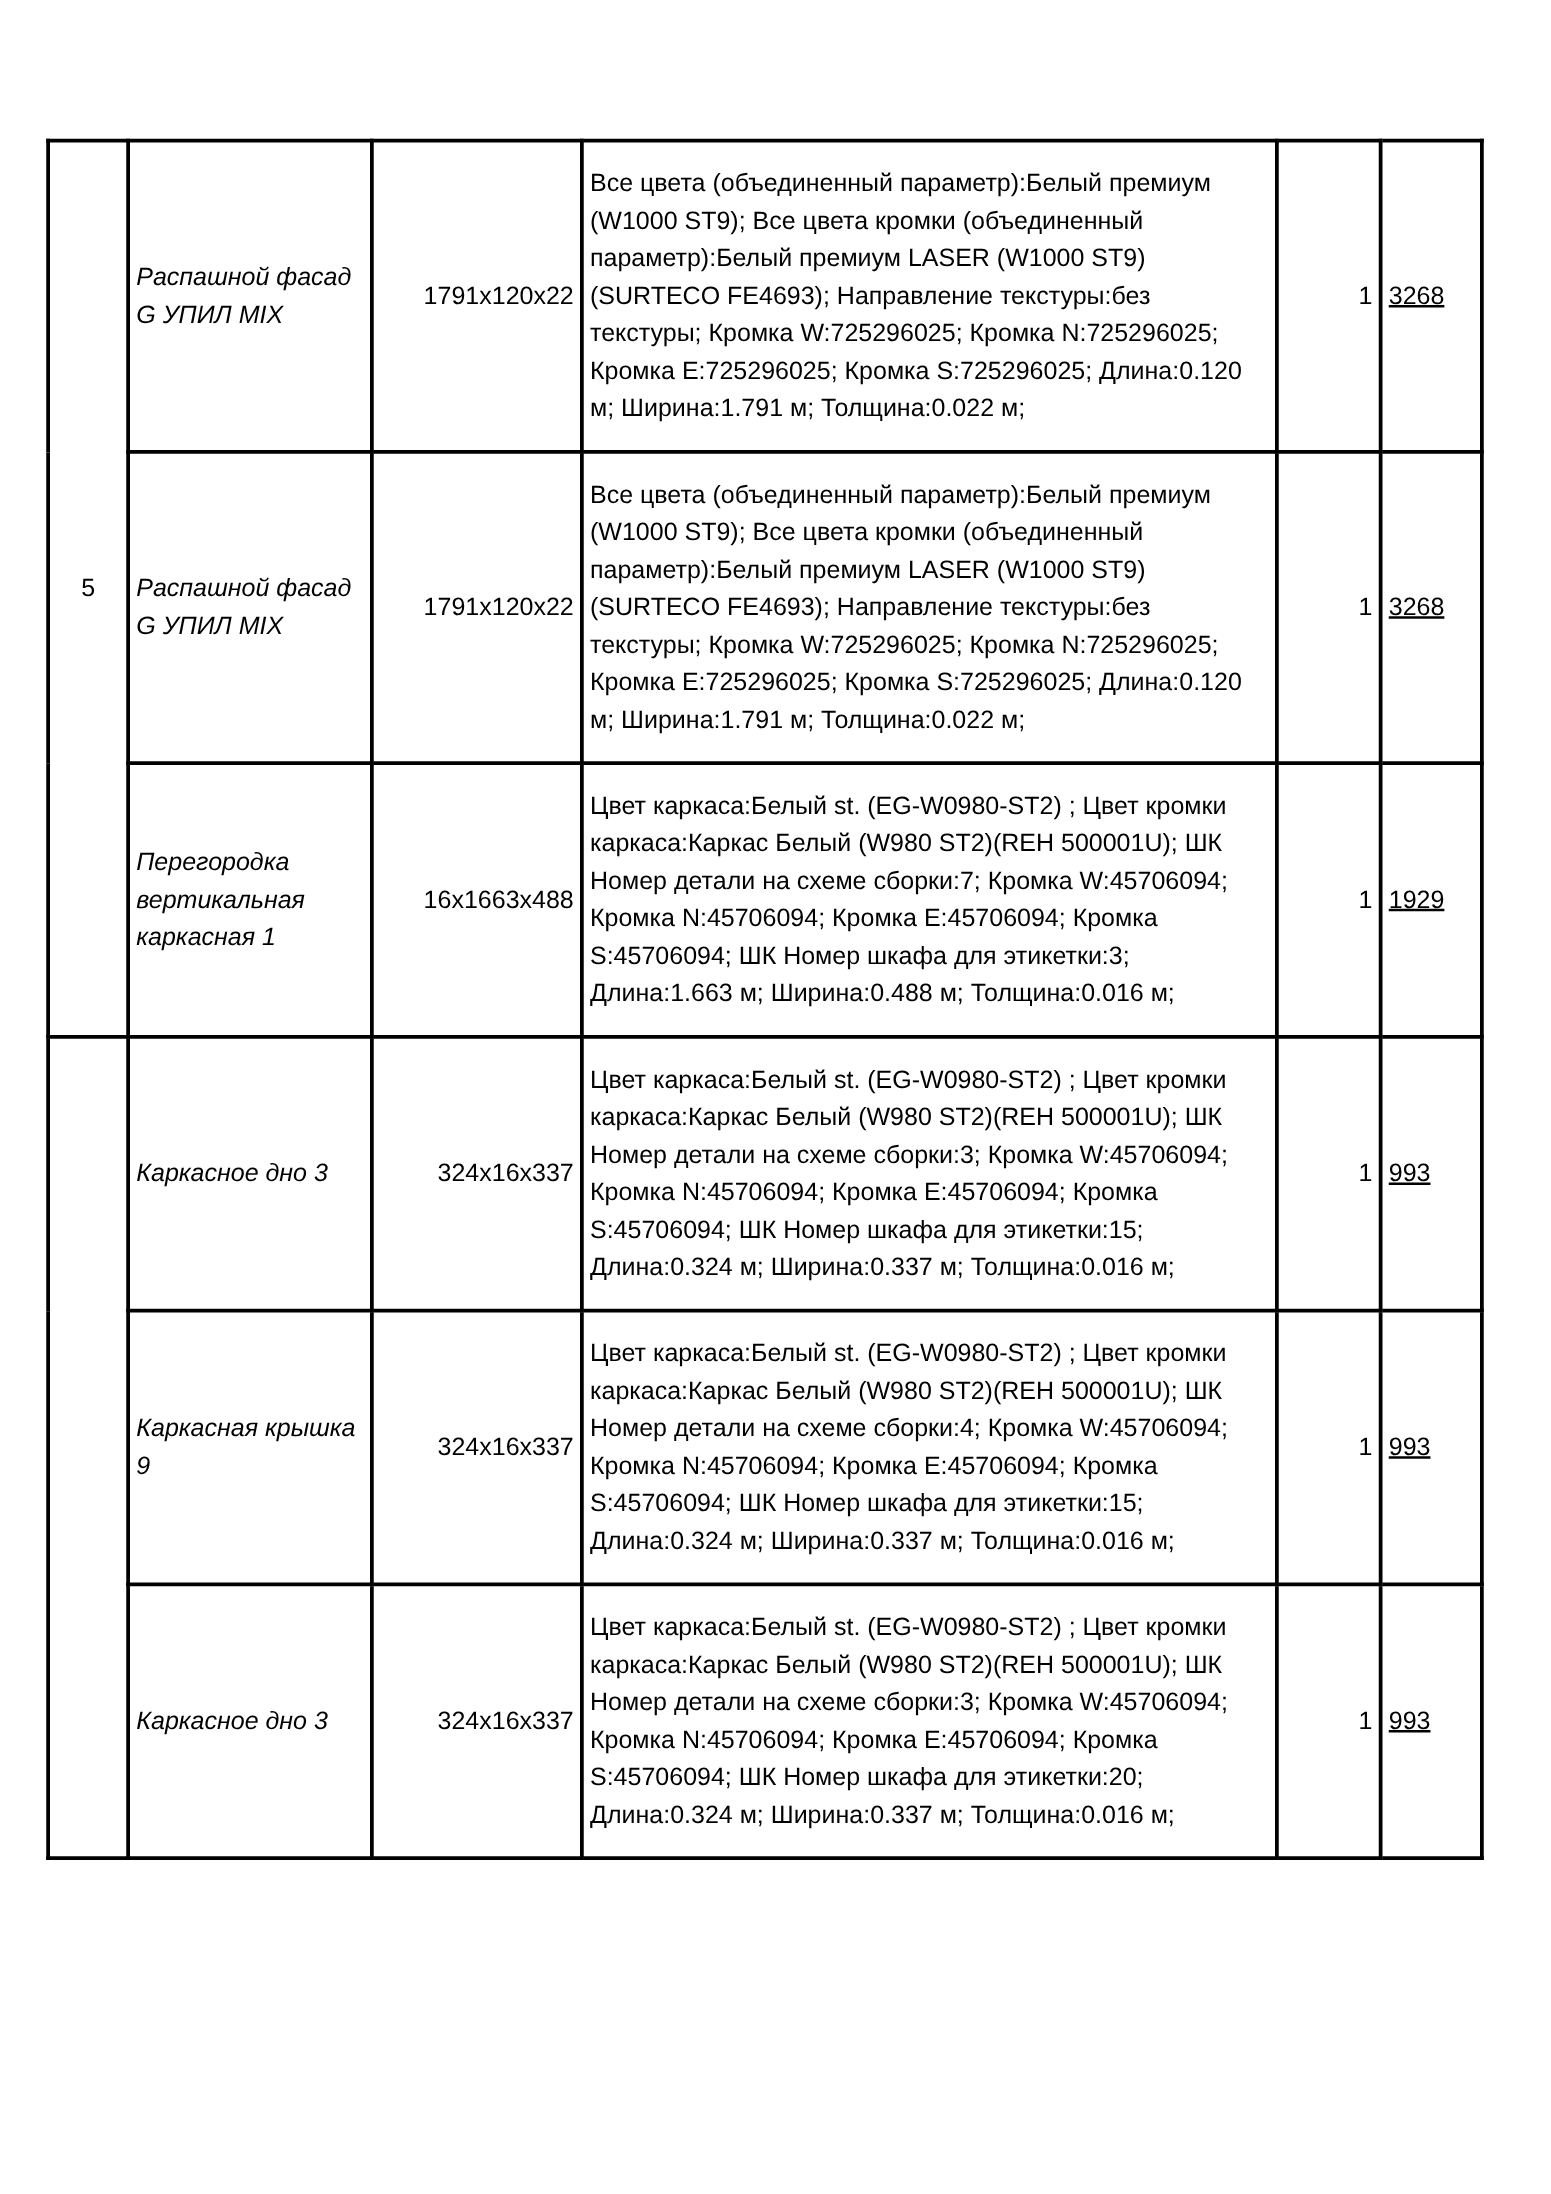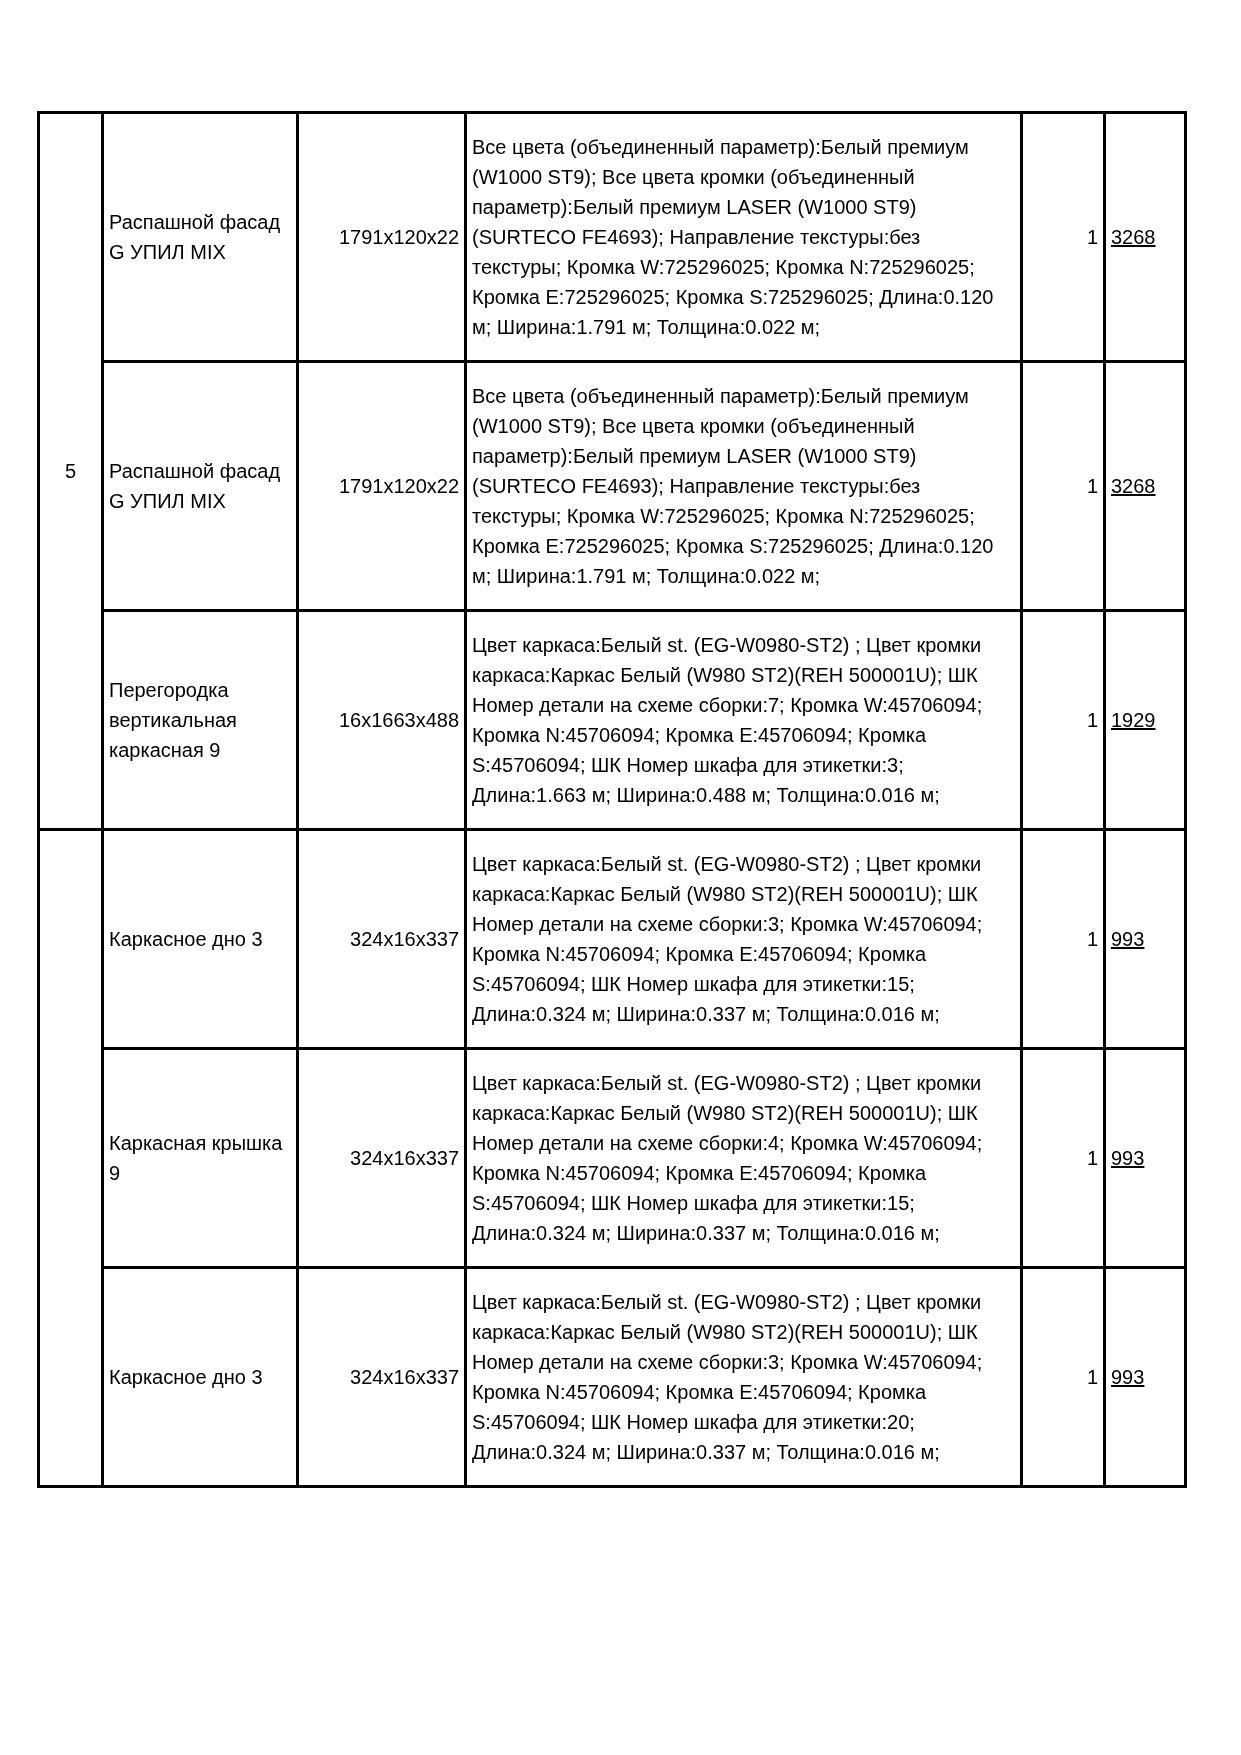--- a/index.html
+++ b/index.html
@@ -38,21 +38,21 @@
     vertical-align: top;
     text-align: center;
     font-size: 26px;
     line-height: 32px;
     padding-top: 26px;
   }
   
   td.c-num-cont {
     border-bottom: none;
   }
-  td.c-name { padding: 2px 4px; }
+  td.c-name { padding: 2px 4px; font-style: italic; }
   td.c-dims { padding: 2px 5px; text-align: right; }
   td.c-desc { padding: 2px 4px; }
   td.c-qty  { text-align: right; padding-right: 6px; }
   td.c-price{ text-align: left; padding-right: 3px; text-decoration: underline; }
 </style>
 </head>
 <body>
 
 <table class="spec">
   <colgroup>
@@ -73,21 +73,21 @@
       <td class="c-price">3268</td>
     </tr>
     <tr style="height:243px">
       <td class="c-name">Распашной фасад G УПИЛ MIX</td>
       <td class="c-dims">1791x120x22</td>
       <td class="c-desc">Все цвета (объединенный параметр):Белый премиум (W1000 ST9); Все цвета кромки (объединенный параметр):Белый премиум LASER (W1000 ST9) (SURTECO FE4693); Направление текстуры:без текстуры; Кромка W:725296025; Кромка N:725296025; Кромка E:725296025; Кромка S:725296025; Длина:0.120 м; Ширина:1.791 м; Толщина:0.022 м;</td>
       <td class="c-qty">1</td>
       <td class="c-price">3268</td>
     </tr>
     <tr style="height:212px">
-      <td class="c-name">Перегородка вертикальная каркасная 9</td>
+      <td class="c-name">Перегородка вертикальная каркасная 1</td>
       <td class="c-dims">16x1663x488</td>
       <td class="c-desc">Цвет каркаса:Белый st. (EG-W0980-ST2) ; Цвет кромки каркаса:Каркас Белый (W980 ST2)(REH 500001U); ШК Номер детали на схеме сборки:7; Кромка W:45706094; Кромка N:45706094; Кромка E:45706094; Кромка S:45706094; ШК Номер шкафа для этикетки:3; Длина:1.663 м; Ширина:0.488 м; Толщина:0.016 м;</td>
       <td class="c-qty">1</td>
       <td class="c-price">1929</td>
     </tr>
     <tr style="height:212px">
       <td class="c-num c-num-cont" rowspan="3"></td>
       <td class="c-name">Каркасное дно 3</td>
       <td class="c-dims">324x16x337</td>
       <td class="c-desc">Цвет каркаса:Белый st. (EG-W0980-ST2) ; Цвет кромки каркаса:Каркас Белый (W980 ST2)(REH 500001U); ШК Номер детали на схеме сборки:3; Кромка W:45706094; Кромка N:45706094; Кромка E:45706094; Кромка S:45706094; ШК Номер шкафа для этикетки:15; Длина:0.324 м; Ширина:0.337 м; Толщина:0.016 м;</td>

